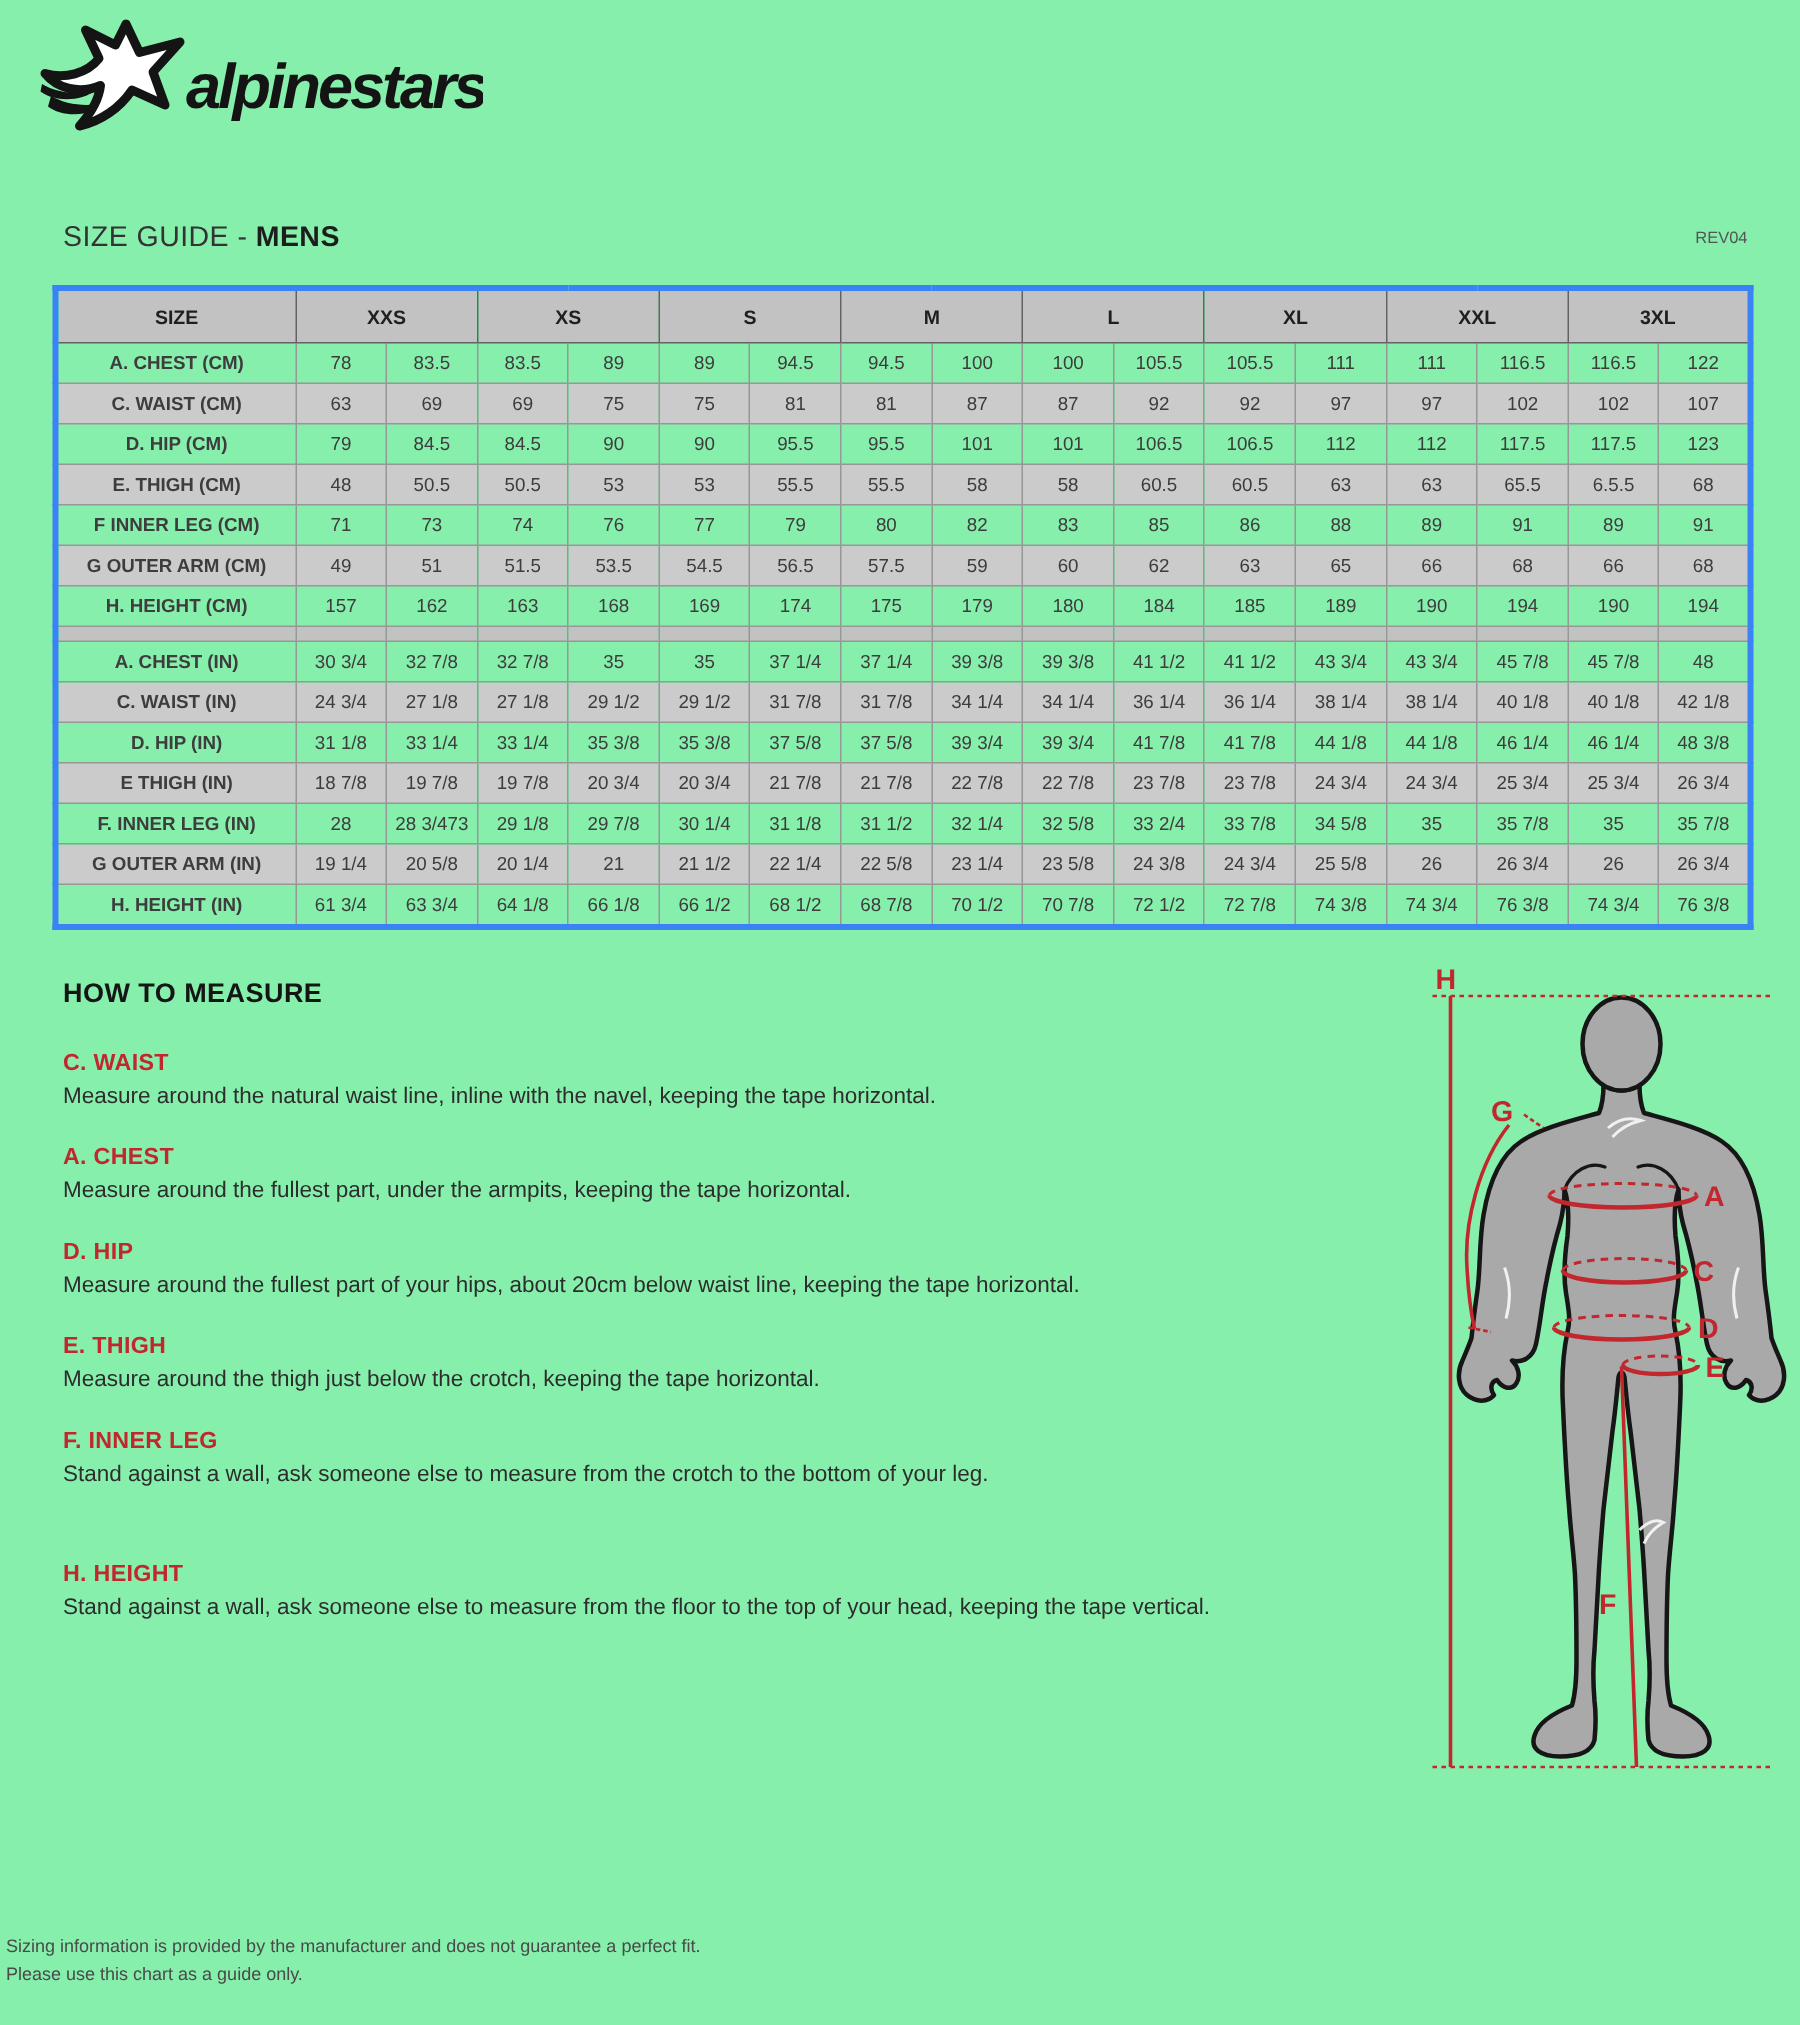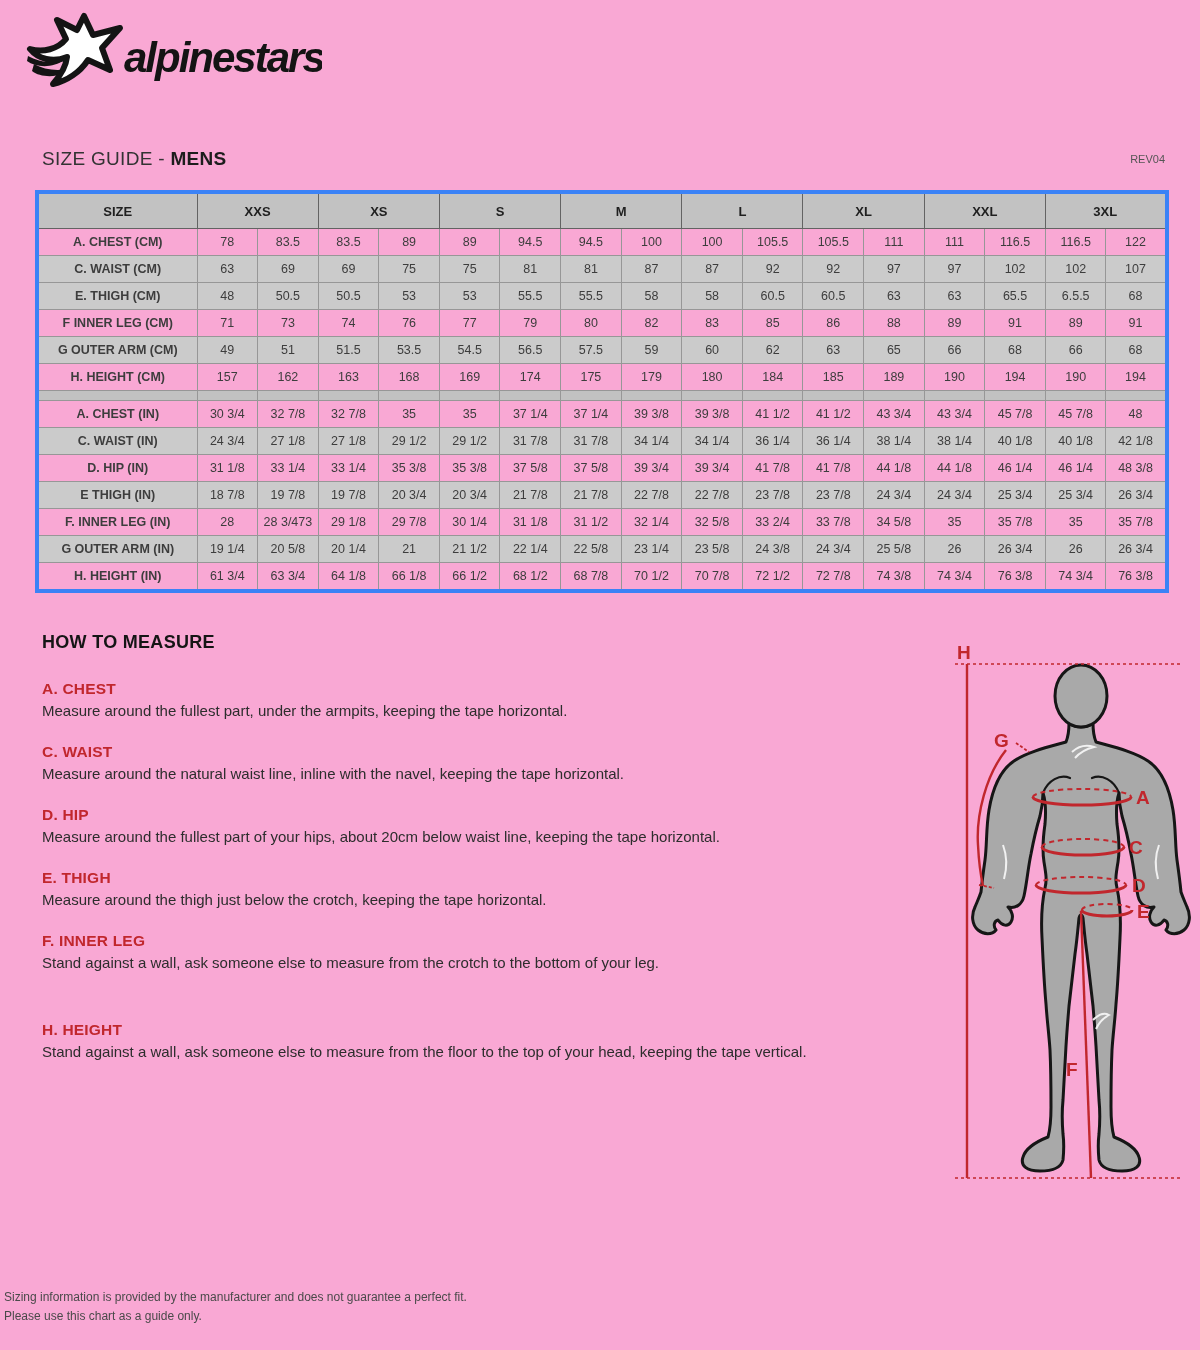--- a/index.html
+++ b/index.html
@@ -1,17 +1,17 @@
 <!DOCTYPE html>
 <html><head>
 <meta charset="utf-8">
 <style>
   html,body { margin:0; padding:0; background:#ffffff; }
   body { font-family:"Liberation Sans", sans-serif; }
-  #page { position:relative; width:1200px; height:1350px; background:#f9a8d4; overflow:hidden; }
+  #page { position:relative; width:1200px; height:1350px; background:#86efac; overflow:hidden; }
 
   
   #logo { position:absolute; left:22px; top:8px; width:300px; height:84px; }
 
   
   #titlebar { position:absolute; left:42px; top:148px; width:1123px; height:24px; }
   .title-prefix { font-size:19px; color:#333; font-weight:normal; letter-spacing:.3px; }
   .title-bold { font-size:19px; color:#1d1d1d; font-weight:bold; letter-spacing:.3px; }
   .rev { position:absolute; right:0; top:5px; font-size:11px; color:#555; }
 
@@ -28,21 +28,21 @@
   }
   td.rowlabel {
       text-align:left; padding-left:8px; font-weight:bold; font-size:11.5px;
       color:#1b1b1b; border-right-color:#636363;
   }
   tr.alt td { background:#cbcbcb; }
   td.grp { border-left-color:#636363; }
   tr.spacer td { background:#c2c2c2; height:9px; }
 
   
-  #measure { position:absolute; left:42px; top:632px; width:880px; }
+  #measure { position:absolute; left:42px; top:652px; width:880px; }
   #measure h2 { margin:0 0 27px 0; font-size:18px; color:#151515; letter-spacing:.3px; }
   .msec { margin:0 0 22px 0; }
   .msec h3 { margin:0; font-size:15.5px; letter-spacing:.2px; }
   .msec p { margin:3px 0 0 0; font-size:15px; color:#2d2d2d; line-height:20px; }
 
   
   #figure { position:absolute; left:930px; top:630px; width:270px; height:570px; }
 
   
   #footer { position:absolute; left:4px; top:1270px; font-size:12px; color:#4a4a4a; line-height:19px;margin-top:18px; }
@@ -132,20 +132,39 @@
             <td class="cell">87</td>
             <td class="cell grp">87</td>
             <td class="cell">92</td>
             <td class="cell grp">92</td>
             <td class="cell">97</td>
             <td class="cell grp">97</td>
             <td class="cell">102</td>
             <td class="cell grp">102</td>
             <td class="cell">107</td>
           </tr>
+          <tr>
+            <td class="rowlabel">D. HIP (CM)</td>
+            <td class="cell grp">79</td>
+            <td class="cell">84.5</td>
+            <td class="cell grp">84.5</td>
+            <td class="cell">90</td>
+            <td class="cell grp">90</td>
+            <td class="cell">95.5</td>
+            <td class="cell grp">95.5</td>
+            <td class="cell">101</td>
+            <td class="cell grp">101</td>
+            <td class="cell">106.5</td>
+            <td class="cell grp">106.5</td>
+            <td class="cell">112</td>
+            <td class="cell grp">112</td>
+            <td class="cell">117.5</td>
+            <td class="cell grp">117.5</td>
+            <td class="cell">123</td>
+          </tr>
           <tr class="alt">
             <td class="rowlabel">E. THIGH (CM)</td>
             <td class="cell grp">48</td>
             <td class="cell">50.5</td>
             <td class="cell grp">50.5</td>
             <td class="cell">53</td>
             <td class="cell grp">53</td>
             <td class="cell">55.5</td>
             <td class="cell grp">55.5</td>
             <td class="cell">58</td>
@@ -368,26 +387,26 @@
             <td class="cell">76 3/8</td>
           </tr>
         </tbody>
     </table>
   </div>
 
   <div id="measure">
     <h2>HOW TO MEASURE</h2>
     <div>
         <div class="msec">
+          <h3 style="color: rgb(193, 39, 45);">C. WAIST</h3>
+          <p>Measure around the natural waist line, inline with the navel, keeping the tape horizontal.</p>
+        </div>
+        <div class="msec">
           <h3 style="color: rgb(193, 39, 45);">A. CHEST</h3>
           <p>Measure around the fullest part, under the armpits, keeping the tape horizontal.</p>
-        </div>
-        <div class="msec">
-          <h3 style="color: rgb(193, 39, 45);">C. WAIST</h3>
-          <p>Measure around the natural waist line, inline with the navel, keeping the tape horizontal.</p>
         </div>
         <div class="msec">
           <h3 style="color: rgb(193, 39, 45);">D. HIP</h3>
           <p>Measure around the fullest part of your hips, about 20cm below waist line, keeping the tape horizontal.</p>
         </div>
         <div class="msec">
           <h3 style="color: rgb(193, 39, 45);">E. THIGH</h3>
           <p>Measure around the thigh just below the crotch, keeping the tape horizontal.</p>
         </div>
         <div class="msec">

